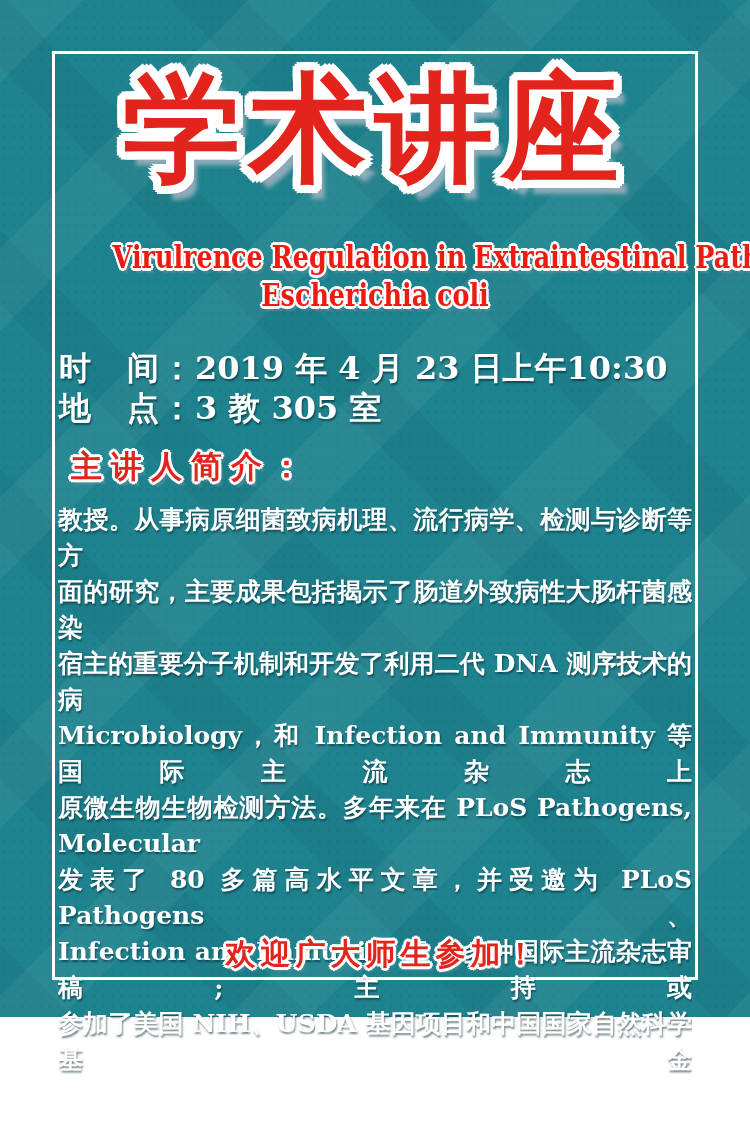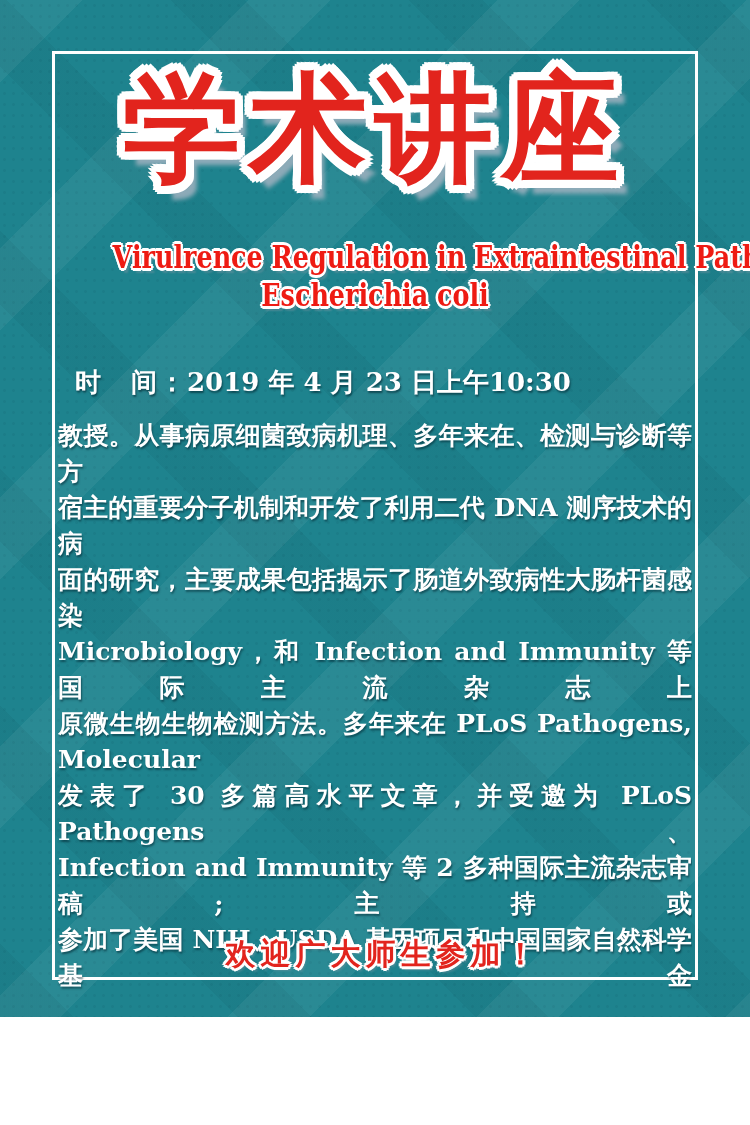--- a/index.html
+++ b/index.html
@@ -36,21 +36,21 @@
     margin-top:48px;text-align:center;
     color:#ee1b13;font-weight:bold;font-size:31px;line-height:38px;
   }
   .en-line{
     white-space:nowrap;transform:scaleX(.82);transform-origin:50% 50%;
     text-shadow:
       -3px 0 0 #fff, 3px 0 0 #fff, 0 -3px 0 #fff, 0 3px 0 #fff,
       -2px -2px 0 #fff, -2px 2px 0 #fff, 2px -2px 0 #fff, 2px 2px 0 #fff,
       4px 5px 2px rgba(110,145,158,.55);
   }
-  .info{margin-top:48px;padding-left:20px;color:#fff;font-size:26px;font-weight:bold;}
+  .info{margin-top:34px;padding-left:4px;color:#fff;font-size:32px;font-weight:bold;}
   .info-row{line-height:40px;white-space:nowrap;text-shadow:1px 2px 2px rgba(0,35,45,.6);}
   .info-label{letter-spacing:2px;}
   .section-heading{
     margin:18px 0 0;padding-left:16px;
     font-size:31px;line-height:40px;font-weight:bold;letter-spacing:9px;color:#e2241d;
     text-shadow:
       -3px 0 0 #fff, 3px 0 0 #fff, 0 -3px 0 #fff, 0 3px 0 #fff,
       -2px -2px 0 #fff, -2px 2px 0 #fff, 2px -2px 0 #fff, 2px 2px 0 #fff,
       4px 5px 2px rgba(110,145,158,.55);
   }
@@ -79,30 +79,34 @@
 
     <div class="en-title">
       <div class="en-line">Virulrence Regulation in Extraintestinal Pathogenic</div>
       <div class="en-line">Escherichia coli</div>
     </div>
 
     <div class="info">
       <div class="info-row">
         <span class="info-label">时　间：</span><span class="info-value">2019 年 4 月 23 日上午10:30</span>
       </div>
+      <div class="info-row">
+        <span class="info-label">地　点：</span><span class="info-value">3 教 305 室</span>
+      </div>
     </div>
 
+    <h2 class="section-heading">主讲人简介：</h2>
 
     <div class="bio">
-      <div class="bio-line">教授。从事病原细菌致病机理、多年来在、检测与诊断等方</div>
+      <div class="bio-line">教授。从事病原细菌致病机理、流行病学、检测与诊断等方</div>
+      <div class="bio-line">面的研究，主要成果包括揭示了肠道外致病性大肠杆菌感染</div>
       <div class="bio-line">宿主的重要分子机制和开发了利用二代 DNA 测序技术的病</div>
-      <div class="bio-line">面的研究，主要成果包括揭示了肠道外致病性大肠杆菌感染</div>
       <div class="bio-line">Microbiology，和 Infection and Immunity 等国际主流杂志上</div>
       <div class="bio-line">原微生物生物检测方法。多年来在 PLoS Pathogens, Molecular</div>
-      <div class="bio-line">发表了 30 多篇高水平文章，并受邀为 PLoS Pathogens、</div>
+      <div class="bio-line">发表了 80 多篇高水平文章，并受邀为 PLoS Pathogens、</div>
       <div class="bio-line">Infection and Immunity 等 2 多种国际主流杂志审稿;主持或</div>
       <div class="bio-line">参加了美国 NIH、USDA 基因项目和中国国家自然科学基金</div>
 
     </div>
 
     <div class="footer">欢迎广大师生参加！</div>
 
   </div>
 </div>
 

